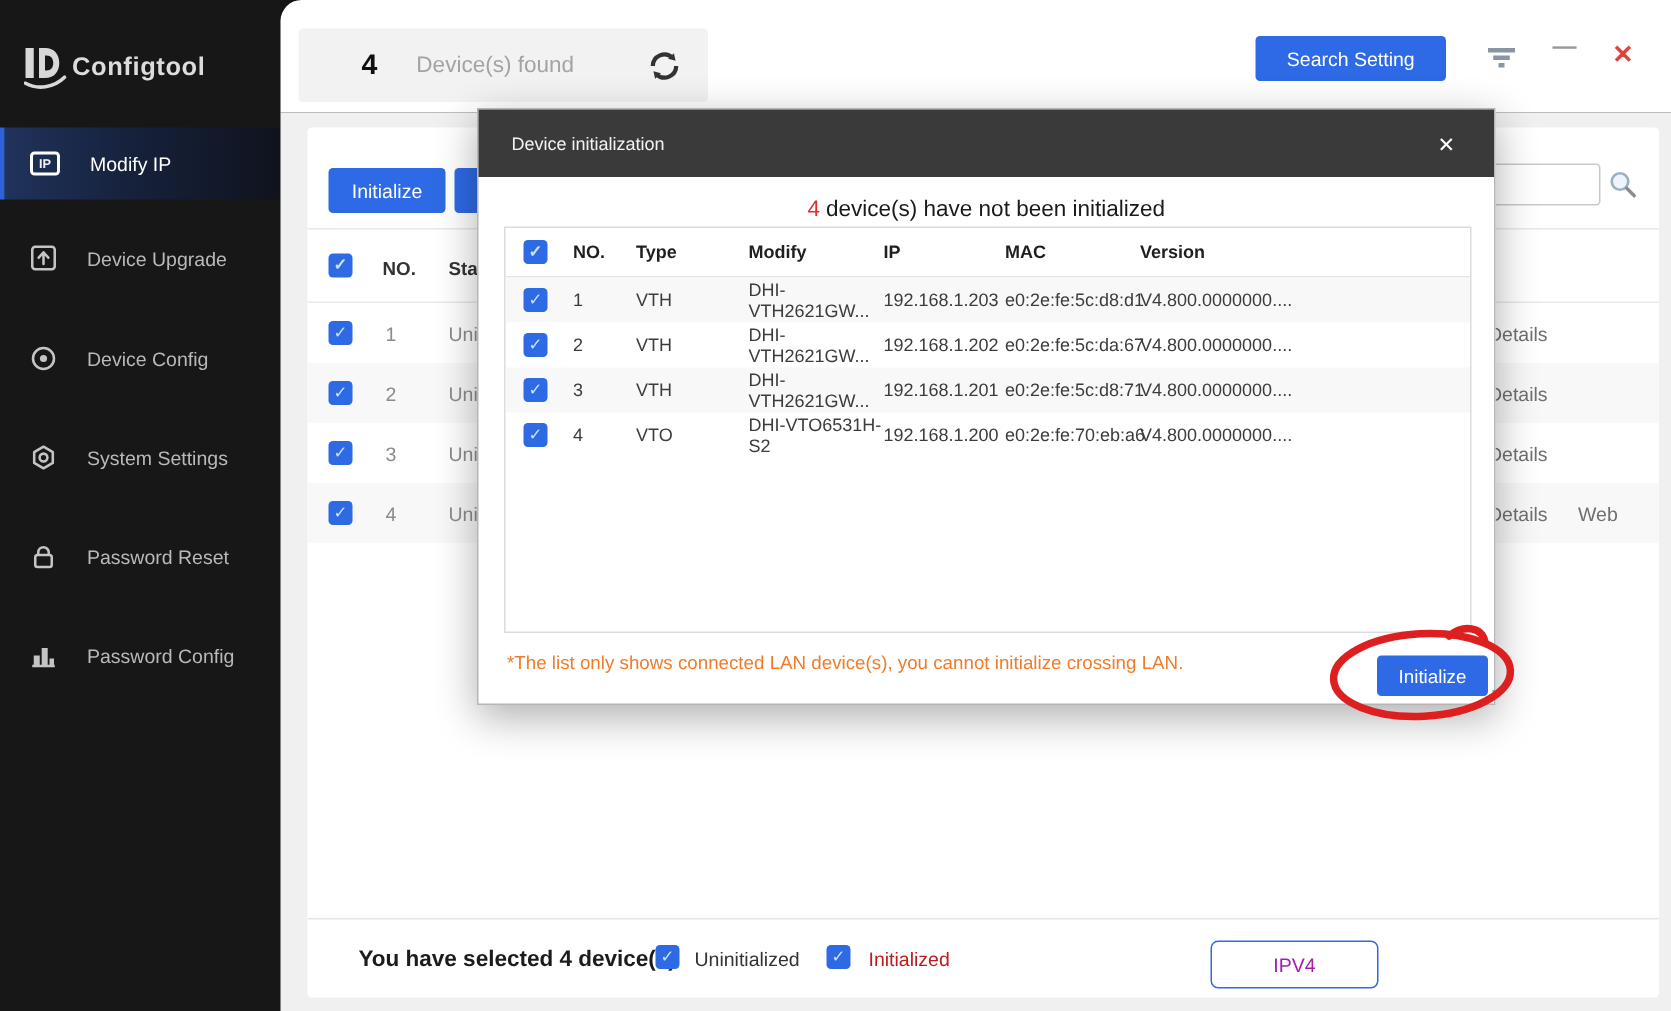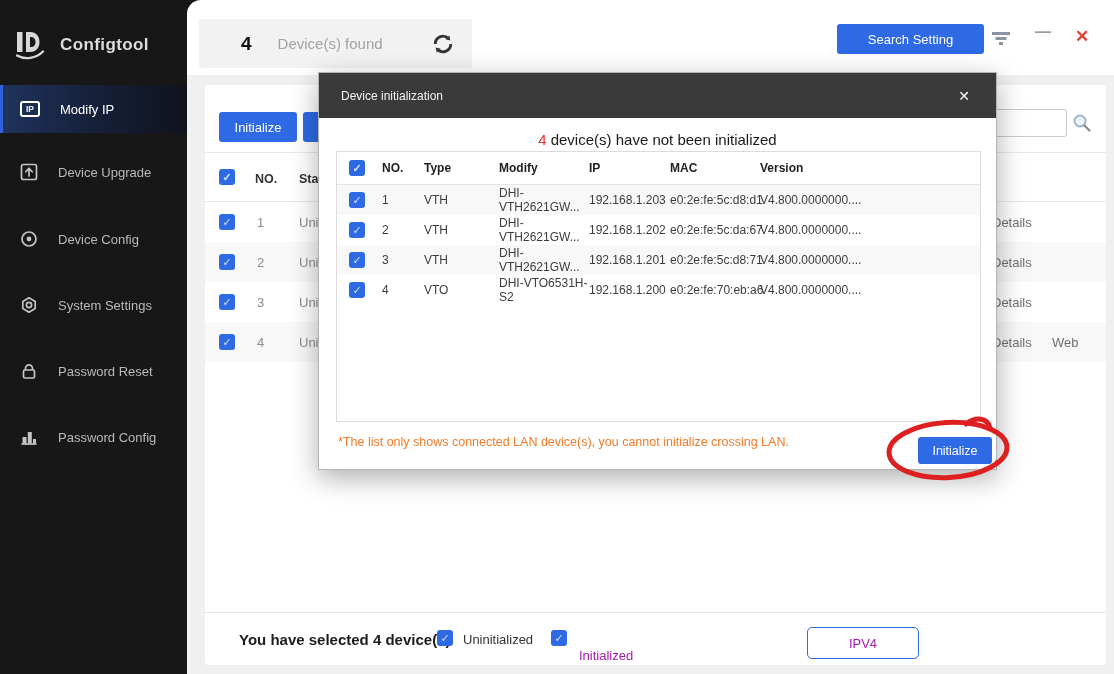--- a/index.html
+++ b/index.html
@@ -1,39 +1,39 @@
 <!DOCTYPE html>
 <html><head>
 <meta charset="utf-8">
 <style>
   * { margin:0; padding:0; box-sizing:border-box; }
   html,body { width:1114px; height:674px; overflow:hidden; }
   body { font-family:"Liberation Sans", sans-serif; background:#141414; position:relative; }
 
   
   .sidebar { position:absolute; left:0; top:0; width:187px; height:674px; background:#171717; z-index:1; }
-  .brand { display:flex; align-items:center; gap:12px; padding:20px 0 0 16px; height:70px; }
+  .brand { display:flex; align-items:center; padding:20px 0 0 16px; height:70px; }
   .brand-name { color:#dcdcdc; font-size:17px; font-weight:bold; letter-spacing:.4px; }
   .nav-item { position:absolute; left:0; width:187px; height:48px; display:flex; align-items:center; gap:20px; padding-left:20px; color:#b9b9b9; font-size:13px; cursor:pointer; }
   .nav-item svg, .nav-item .ip-box { flex:0 0 auto; }
   .nav-item.active { background:linear-gradient(90deg,#20335c 0%,#16213c 45%,#10131d 100%); border-left:3px solid #2f62d8; padding-left:17px; color:#ffffff; }
   .ip-box { width:20px; height:16px; border:2px solid #cfcfcf; border-radius:3px; color:#f2f2f2; font-size:8.5px; font-weight:bold; display:flex; align-items:center; justify-content:center; }
   .nav-item.active .ip-box { border-color:#fff; }
   .icon-stroke { stroke:#c4c4c4; fill:none; stroke-width:1.7; }
   .icon-fill { fill:#c4c4c4; }
 
   
   .main { position:absolute; left:187px; top:0; width:927px; height:674px; z-index:2; }
   .topbar { position:absolute; left:0; top:0; width:927px; height:75px; background:#ffffff; border-top-left-radius:14px; }
   .count-box { position:absolute; left:12px; top:19px; width:273px; height:49px; background:#f2f2f2; border-radius:3px; display:flex; align-items:center; }
   .count-num { margin-left:42px; font-size:19px; font-weight:bold; color:#101010; }
   .count-label { margin-left:26px; font-size:15px; color:#a3a3a3; }
   .refresh-btn { margin-left:auto; margin-right:16px; width:26px; height:26px; cursor:pointer; }
   .btn-blue { background:#2e6ae5; color:#fff; border:none; border-radius:3px; cursor:pointer; font-family:"Liberation Sans",sans-serif; }
-  .search-setting { position:absolute; left:650px; top:24px; width:147px; height:30px; font-size:13px; }
+  .search-setting { position:absolute; left:650px; top:24px; width:127px; height:30px; font-size:13px; }
   .win-filter { position:absolute; left:804px; top:31px; cursor:pointer; }
   .win-min { position:absolute; left:845px; top:23px; width:22px; color:#9a9a9a; font-size:16px; font-weight:bold; text-align:center; cursor:pointer; }
   .win-close { position:absolute; left:884px; top:26px; width:22px; color:#e0433d; font-size:17px; font-weight:bold; text-align:center; cursor:pointer; }
 
   .content { position:absolute; left:0; top:75px; width:927px; height:599px; background:#f0f0f0; }
   .panel { position:absolute; left:18px; top:10px; width:901px; height:580px; background:#ffffff; border-radius:3px; }
 
   .cb { width:16px; height:16px; background:#2d6ae4; border-radius:3px; display:inline-flex; align-items:center; justify-content:center; cursor:pointer; }
   .cb::after { content:"✓"; color:#cfe0ff; font-size:11px; line-height:1; }
 
@@ -53,21 +53,21 @@
   .m-no { position:absolute; left:52px; top:13px; }
   .m-status { position:absolute; left:94px; top:13px; }
   .m-details { position:absolute; left:787px; top:13px; color:#6f6f6f; cursor:pointer; }
   .m-web { position:absolute; left:847px; top:13px; color:#6f6f6f; cursor:pointer; }
 
   .m-footer { position:absolute; left:0; top:527px; width:100%; height:53px; border-top:1px solid #e5e5e5; }
   .sel-summary { position:absolute; left:34px; top:18px; font-size:15px; font-weight:bold; color:#1c1c1c; }
   .f-cb1 { position:absolute; left:232px; top:17px; }
   .f-lbl1 { position:absolute; left:258px; top:19px; font-size:13px; color:#333; }
   .f-cb2 { position:absolute; left:346px; top:17px; }
-  .f-lbl2 { position:absolute; left:374px; top:19px; font-size:13px; color:#a21caf;margin-top:16px; }
+  .f-lbl2 { position:absolute; left:374px; top:19px; font-size:13px; color:#b91c1c; }
   .ipv-btn { position:absolute; top:14px; width:112px; height:32px; background:#fff; font-size:13px; color:#a21caf; border-radius:5px; cursor:pointer; font-family:"Liberation Sans",sans-serif; }
   .ipv4 { left:602px; border:1.5px solid #2e6ae5; }
   .ipv6 { left:715px; border:1px solid #d9d9d9; }
 
   
   .dialog { position:absolute; left:318px; top:72px; width:679px; height:398px; background:#ffffff; border:1px solid #b5b5b5; box-shadow:0 8px 26px rgba(0,0,0,.32); z-index:40; }
   .dlg-header { position:absolute; left:0; top:0; width:100%; height:45px; background:#3a3a3a; display:flex; align-items:center; }
   .dlg-title { color:#f2f2f2; font-size:12px; margin-left:22px; }
   .dlg-close { margin-left:auto; margin-right:26px; color:#ffffff; font-size:14px; cursor:pointer; }
   .dlg-subtitle { position:absolute; left:0; top:58px; width:100%; text-align:center; font-size:15px; color:#1a1a1a; }

